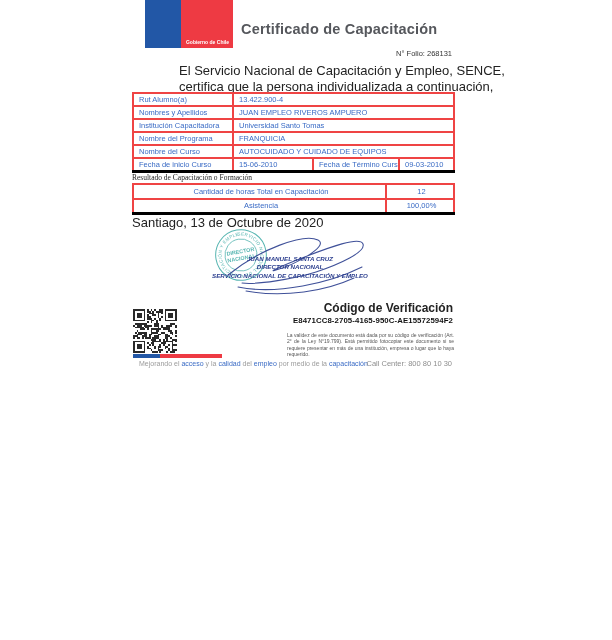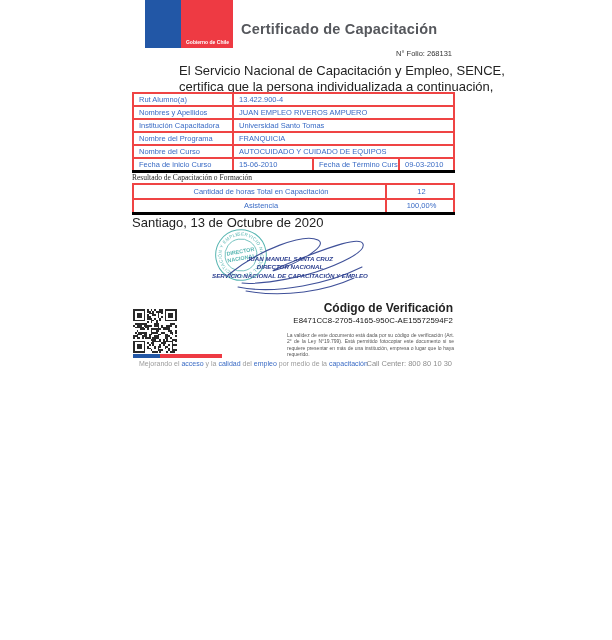--- a/index.html
+++ b/index.html
@@ -31,21 +31,21 @@
 
   
   .stamp { position:absolute; left:214px; top:228px; width:54px; height:54px; transform:rotate(-10deg); opacity:.85; }
   .sig-svg { position:absolute; left:222px; top:231px; width:146px; height:66px; }
   .sig-block { position:absolute; left:170px; top:255px; width:240px; text-align:center;
                font-size:6.2px; font-weight:bold; font-style:italic; color:#2b3e8e; line-height:8.4px; }
 
   
   .verif { position:absolute; left:287px; top:301px; width:166px; text-align:right; }
   .verif-title { font-size:12px; font-weight:bold; color:#222; }
-  .verif-code  { font-size:7.8px; font-weight:normal; color:#111; margin-top:1px; letter-spacing:.1px; }
+  .verif-code  { font-size:7.8px; font-weight:bold; color:#111; margin-top:1px; letter-spacing:.1px; }
   .legal { position:absolute; left:287px; top:332px; width:167px; font-size:5px; line-height:1.25; color:#555; text-align:justify; }
 
   .qr { position:absolute; left:133px; top:309px; width:44px; height:44px; }
 
   
   .bar { position:absolute; left:133px; top:354px; height:4px; display:flex; }
   .bar-blue { width:27px; background:#2257a6; }
   .bar-red  { width:62px; background:#ee3a43; }
   .tagline { position:absolute; left:139px; top:360px; font-size:7px; color:#9b9b9b; white-space:nowrap; }
   .tagline .blue { color:#3a6bc5; }

